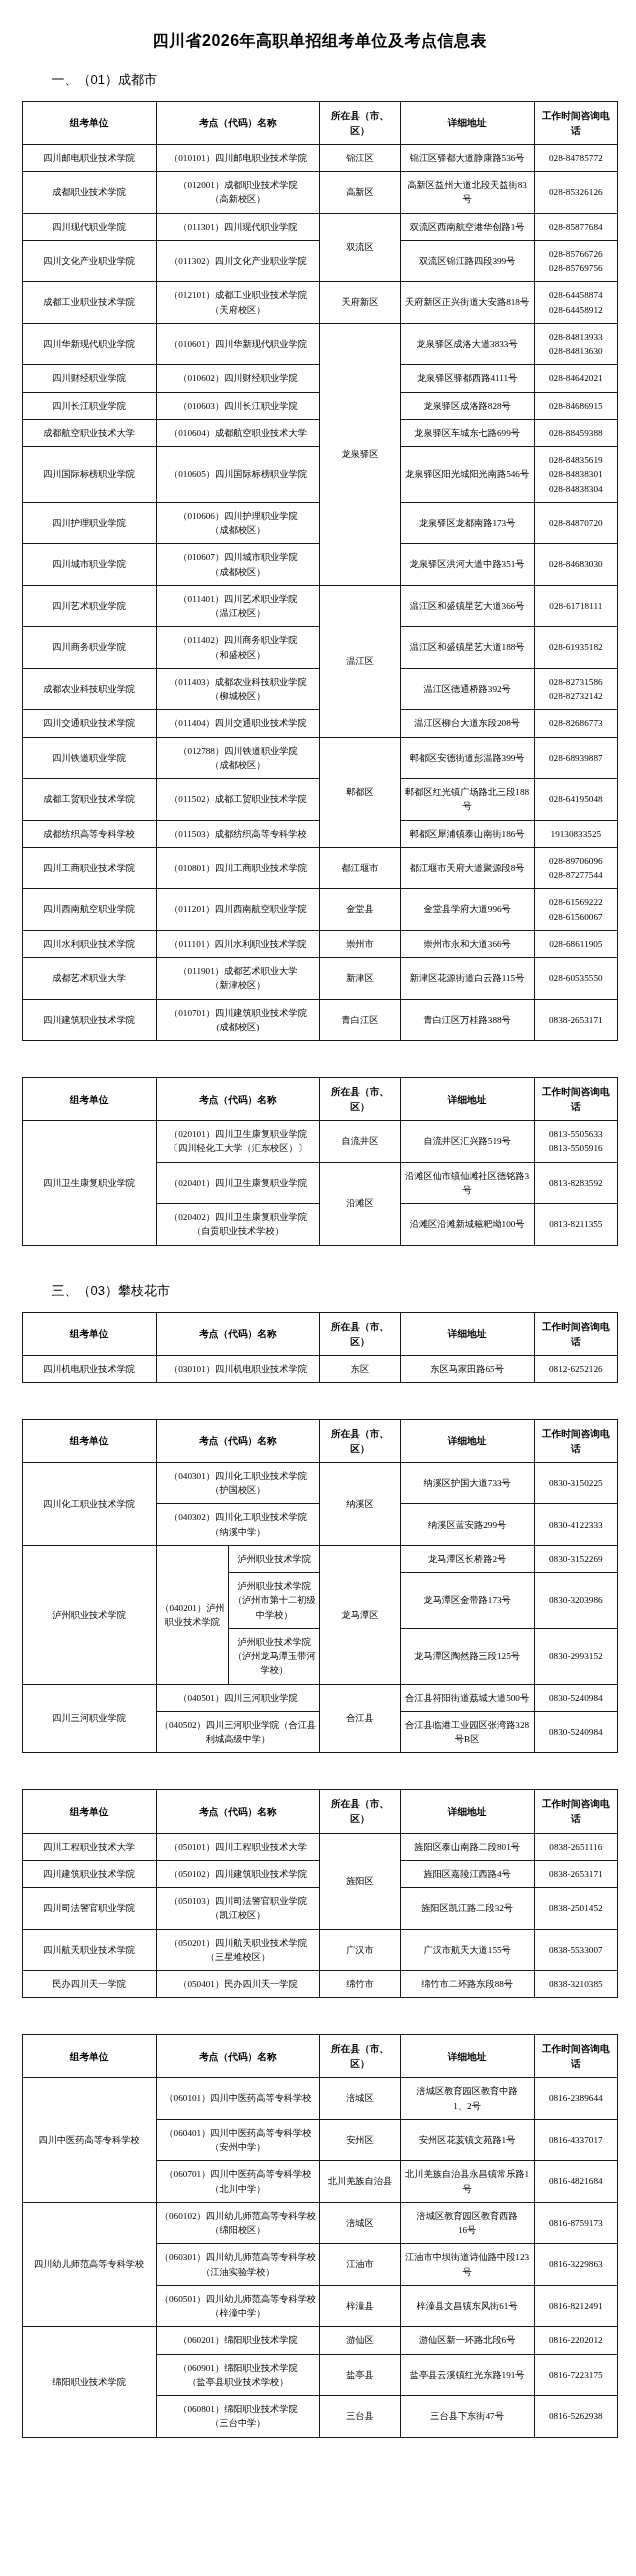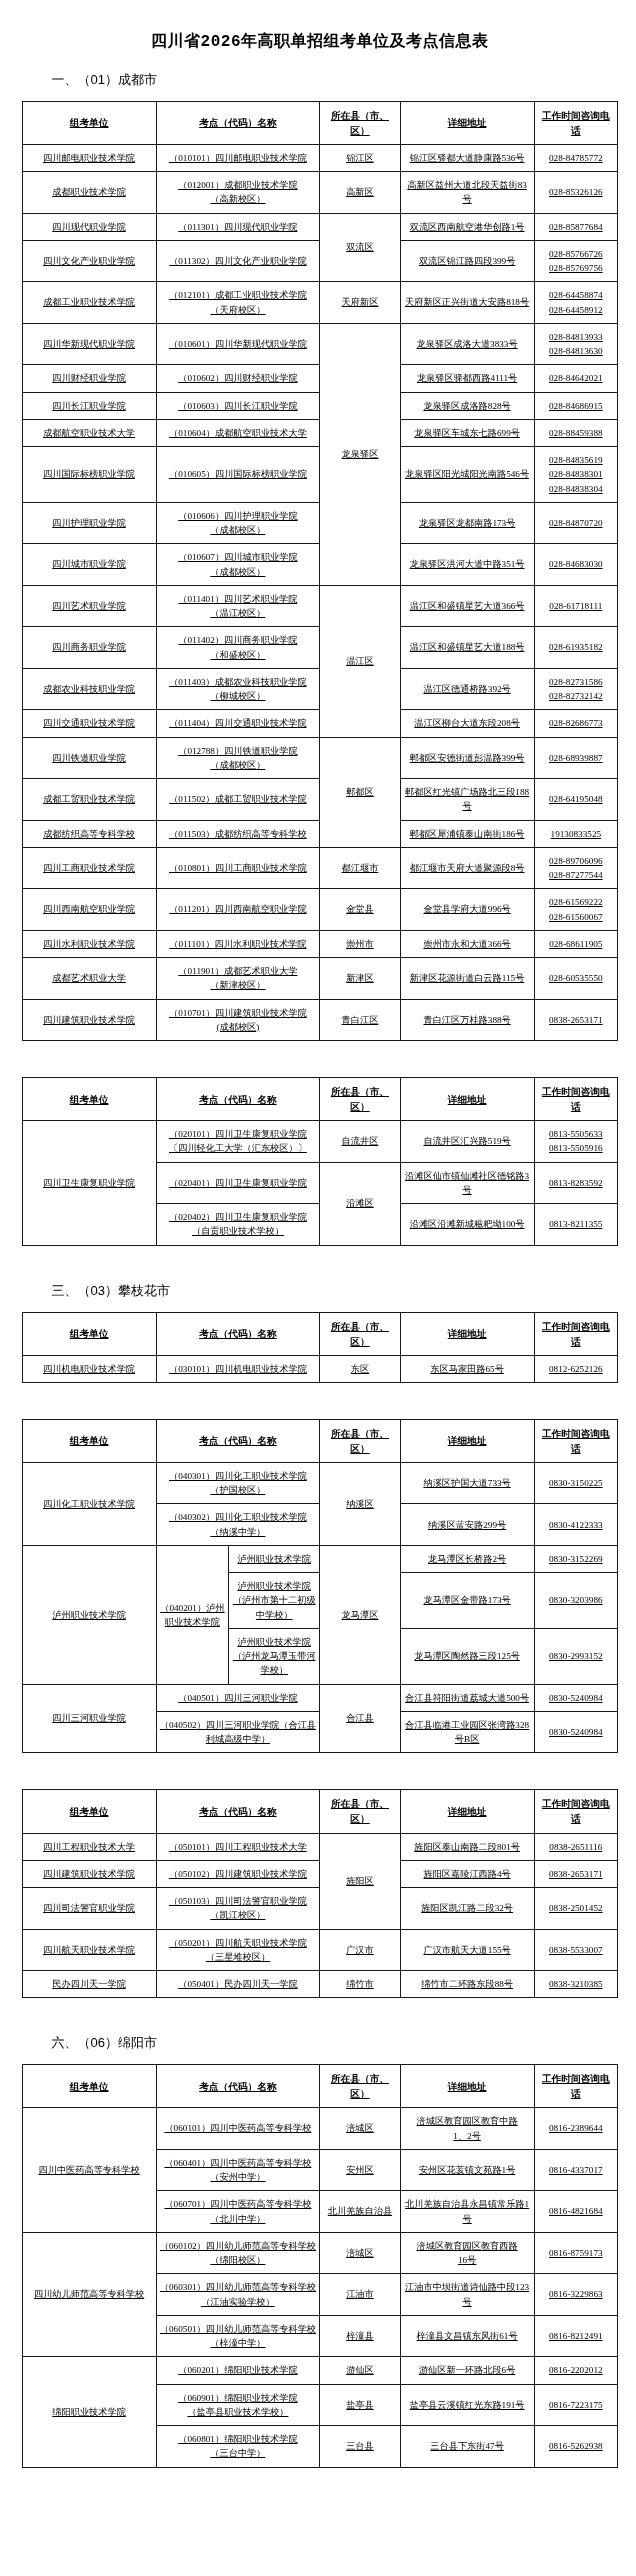--- a/index.html
+++ b/index.html
@@ -1,31 +1,30 @@
 <!DOCTYPE html>
 <html lang="zh" style="font-size:8.6px"><head>
 <meta charset="utf-8">
 <style>
   html,body{margin:0;padding:0;background:#ffffff;color:#000;}
   body{width:636px;font-family:"Liberation Serif","DejaVu Serif",serif;}
   .page{padding:26px 18px 32px 21.6px;}
   h1.doc-title{
     text-align:center;font-size:16px;font-weight:700;letter-spacing:0.5px;
-    margin:5.4px 0 18.3px 0;font-family:Liberation Mono, monospace;
+    margin:5.4px 0 18.3px 0;font-family:Liberation Sans, sans-serif;
   }
   .section{margin-top:36px;}
   .section:first-of-type{margin-top:0;}
   h2.sec-heading{
     font-size:13px;font-weight:400;margin:0 0 12px 30px;
     font-family:"Liberation Sans","DejaVu Sans",sans-serif;
   }
   table.info-table{
     width:100%;border-collapse:collapse;table-layout:fixed;
     border:1.3px solid #000;
-    text-decoration:underline;
   }
   table.info-table th,table.info-table td{
     border:0.8px solid #1a1a1a;text-align:center;vertical-align:middle;
     font-size:9.2px;line-height:1.55;padding:6px 3.2px;
     white-space:pre-line;word-break:break-word;
   }
   table.info-table th{
     font-weight:700;font-size:9.7px;height:26px;
   }
   p.note{
@@ -430,21 +429,20 @@
               <td>民办四川天一学院</td>
               <td colspan="2">（050401）民办四川天一学院</td>
               <td>绵竹市</td>
               <td>绵竹市二环路东段88号</td>
               <td>0838-3210385</td>
             </tr>
           </tbody>
         </table>
       </div>
       <div class="section">
-        <h2 class="sec-heading">六、（06）绵阳市</h2>
         <table class="info-table">
           <colgroup>
             <col style="width: 22.5%;">
             <col style="width: 12.2%;">
             <col style="width: 15.3%;">
             <col style="width: 13.5%;">
             <col style="width: 22.5%;">
             <col style="width: 14%;">
           </colgroup>
           <thead>

